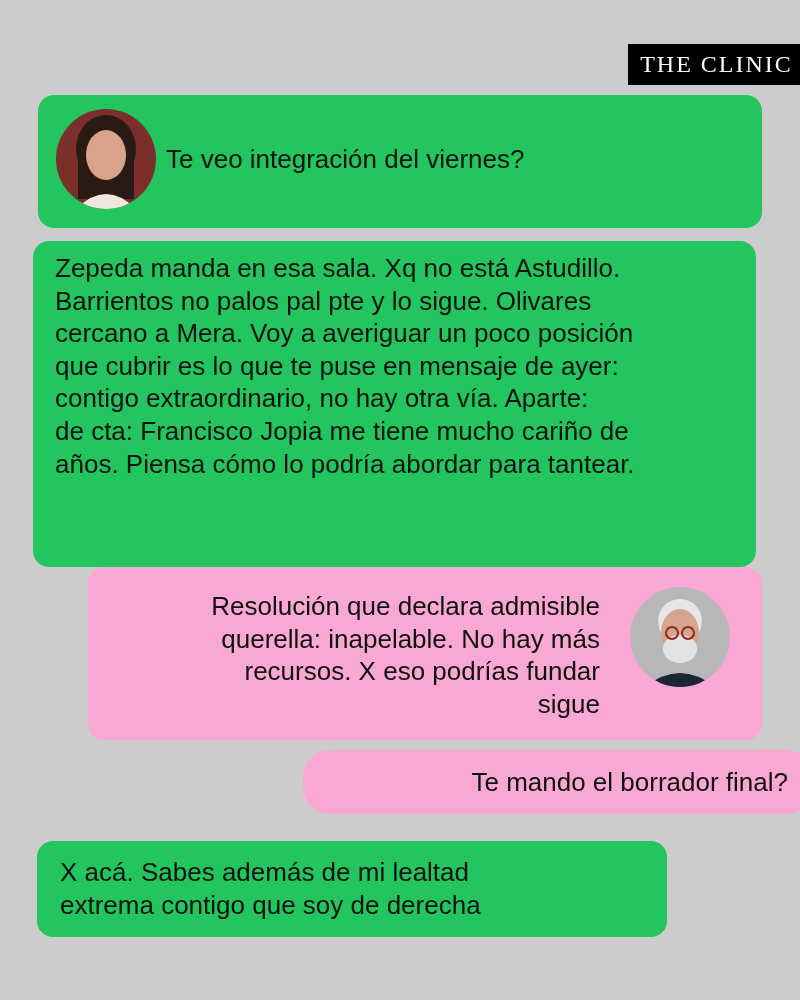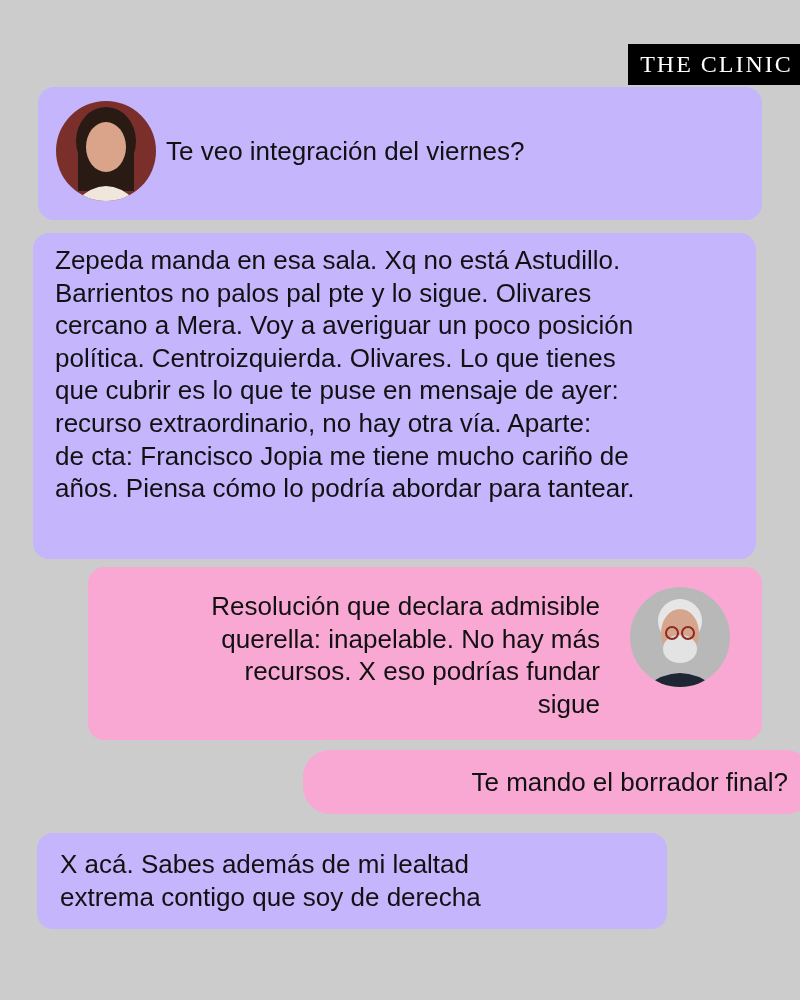--- a/index.html
+++ b/index.html
@@ -24,21 +24,21 @@
       box-sizing: border-box;
       margin-left: 36px;
     }
     .bubble {
       position: absolute;
       border-radius: 16px;
       box-sizing: border-box;
       font-size: 26px;
       line-height: 32.6px;
     }
-    .white { background: #c4b5fd; }
+    .white { background: #22c55e; margin-top: 8px; }
     .yellow { background: #f9a8d4; }
     .avatar {
       position: absolute;
       width: 100px; height: 100px;
       border-radius: 50%;
       overflow: hidden;
     }
     .avatar svg { display:block; }
     .msg1 { left: 38px; top: 87px; width: 724px; height: 133px; }
     .msg1 .avatar { left: 18px; top: 14px; }
@@ -69,23 +69,22 @@
       <path d="M20 100 Q50 70 80 100 Z" fill="#efe6dc"></path>
     </svg>
   </div>
   <span class="text">Te veo integración del viernes?</span>
 </div>
 
 <div class="bubble white msg2">
   <span class="line">Zepeda manda en esa sala. Xq no está Astudillo.</span>
   <span class="line">Barrientos no palos pal pte y lo sigue. Olivares</span>
   <span class="line">cercano a Mera. Voy a averiguar un poco posición</span>
-  <span class="line">política. Centroizquierda. Olivares. Lo que tienes</span>
   <span class="line">que cubrir es lo que te puse en mensaje de ayer:</span>
-  <span class="line">recurso extraordinario, no hay otra vía. Aparte:</span>
+  <span class="line">contigo extraordinario, no hay otra vía. Aparte:</span>
   <span class="line">de cta: Francisco Jopia me tiene mucho cariño de</span>
   <span class="line">años. Piensa cómo lo podría abordar para tantear.</span>
 </div>
 
 <div class="bubble yellow msg3">
   <div class="text">
     <span class="line">Resolución que declara admisible</span>
     <span class="line">querella: inapelable. No hay más</span>
     <span class="line">recursos. X eso podrías fundar</span>
     <span class="line">sigue</span>

